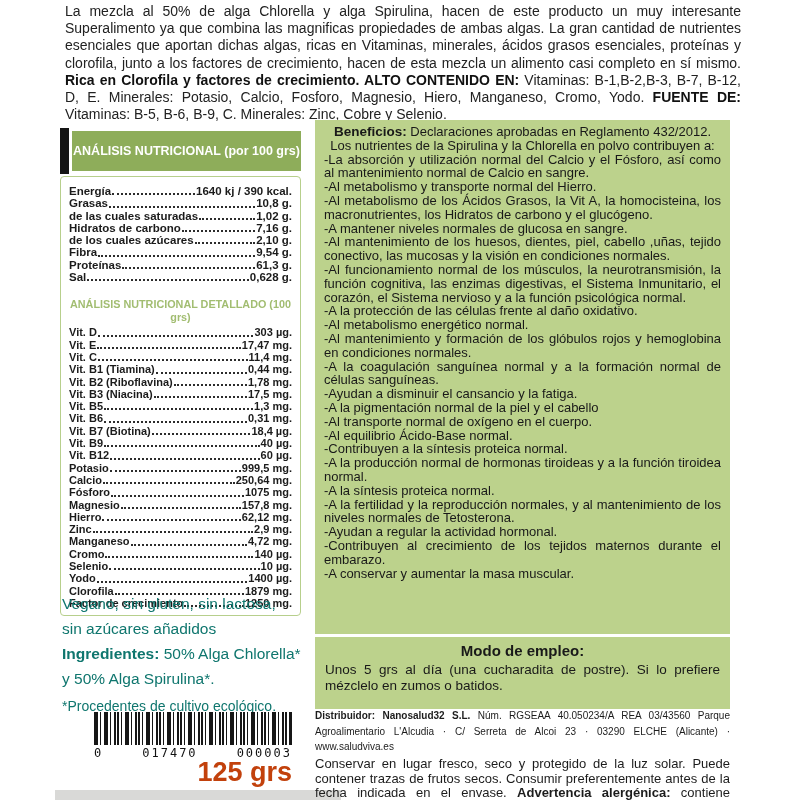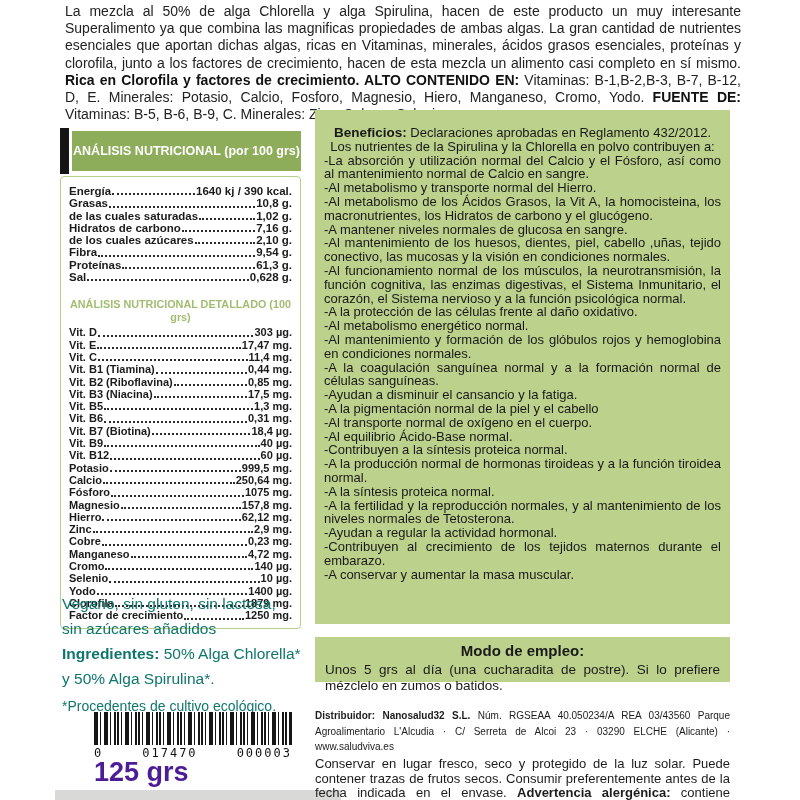--- a/index.html
+++ b/index.html
@@ -49,35 +49,35 @@
       #161616 0 2px, #fff 2px 4px, #161616 4px 5px, #fff 5px 8px,
       #161616 8px 12px, #fff 12px 14px, #161616 14px 15px, #fff 15px 18px,
       #161616 18px 20px, #fff 20px 21px);
     border-left:2px solid #161616; border-right:2px solid #161616;
   }
   .digits {
     display:flex; justify-content:space-between; margin-top:1px;
     font-family:"DejaVu Sans Mono", monospace; font-size:12px; color:#111; letter-spacing:2px;
   }
   .weight {
-    position:absolute; left:94px; top:757px; width:198px; text-align:left;
-    font-size:27px; font-weight:bold; color:#4c1d95;
+    position:absolute; left:94px; top:757px; width:198px; text-align:right;
+    font-size:27px; font-weight:bold; color:#c2410c;
   }
   .torn { position:absolute; left:55px; top:790px; width:286px; height:10px; background:#d9d9d7; }
   
   .benefits {
-    position:absolute; left:315px; top:110px; width:415px; height:514px;
-    background:#bcd28c; padding:16px 9px; overflow:hidden;
+    position:absolute; left:315px; top:120px; width:415px; height:514px;
+    background:#bcd28c; padding:5px 9px; overflow:hidden;
     font-size:13px; line-height:13.8px; color:#191919;
   }
   .benefits .btitle { text-align:center; }
   .benefits .btitle b { font-size:13.5px; }
   .benefits .item { text-align:justify; }
   .usage {
-    position:absolute; left:315px; top:637px; width:415px; height:45px;
+    position:absolute; left:315px; top:637px; width:415px; height:72px;
     background:#bcd28c; padding:5px 10px; color:#191919;
   }
   .usage .utitle { text-align:center; font-weight:bold; font-size:15px; line-height:18px; }
   .usage .utext { font-size:13.5px; line-height:15.5px; text-align:justify; margin-top:2px; }
   .distrib {
     position:absolute; left:315px; top:708px; width:415px;
     font-size:10px; line-height:15.5px; text-align:justify; color:#1c1c1c;
   }
   .storage {
     position:absolute; left:315px; top:757px; width:415px;
@@ -170,21 +170,21 @@
 
           <div class="nrow">
             <span class="nl">Vit. B1 (Tiamina)</span>
             <span class="dots"></span>
             <span class="nv">0,44 mg.</span>
           </div>
 
           <div class="nrow">
             <span class="nl">Vit. B2 (Riboflavina)</span>
             <span class="dots"></span>
-            <span class="nv">0,85 mg.</span>
+            <span class="nv">1,78 mg.</span>
           </div>
 
           <div class="nrow">
             <span class="nl">Vit. B3 (Niacina)</span>
             <span class="dots"></span>
             <span class="nv">17,5 mg.</span>
           </div>
 
           <div class="nrow">
             <span class="nl">Vit. B5</span>
@@ -245,25 +245,20 @@
             <span class="dots"></span>
             <span class="nv">62,12 mg.</span>
           </div>
 
           <div class="nrow">
             <span class="nl">Zinc</span>
             <span class="dots"></span>
             <span class="nv">2,9 mg.</span>
           </div>
 
-          <div class="nrow">
-            <span class="nl">Cobre</span>
-            <span class="dots"></span>
-            <span class="nv">0,23 mg.</span>
-          </div>
 
           <div class="nrow">
             <span class="nl">Manganeso</span>
             <span class="dots"></span>
             <span class="nv">4,72 mg.</span>
           </div>
 
           <div class="nrow">
             <span class="nl">Cromo</span>
             <span class="dots"></span>

